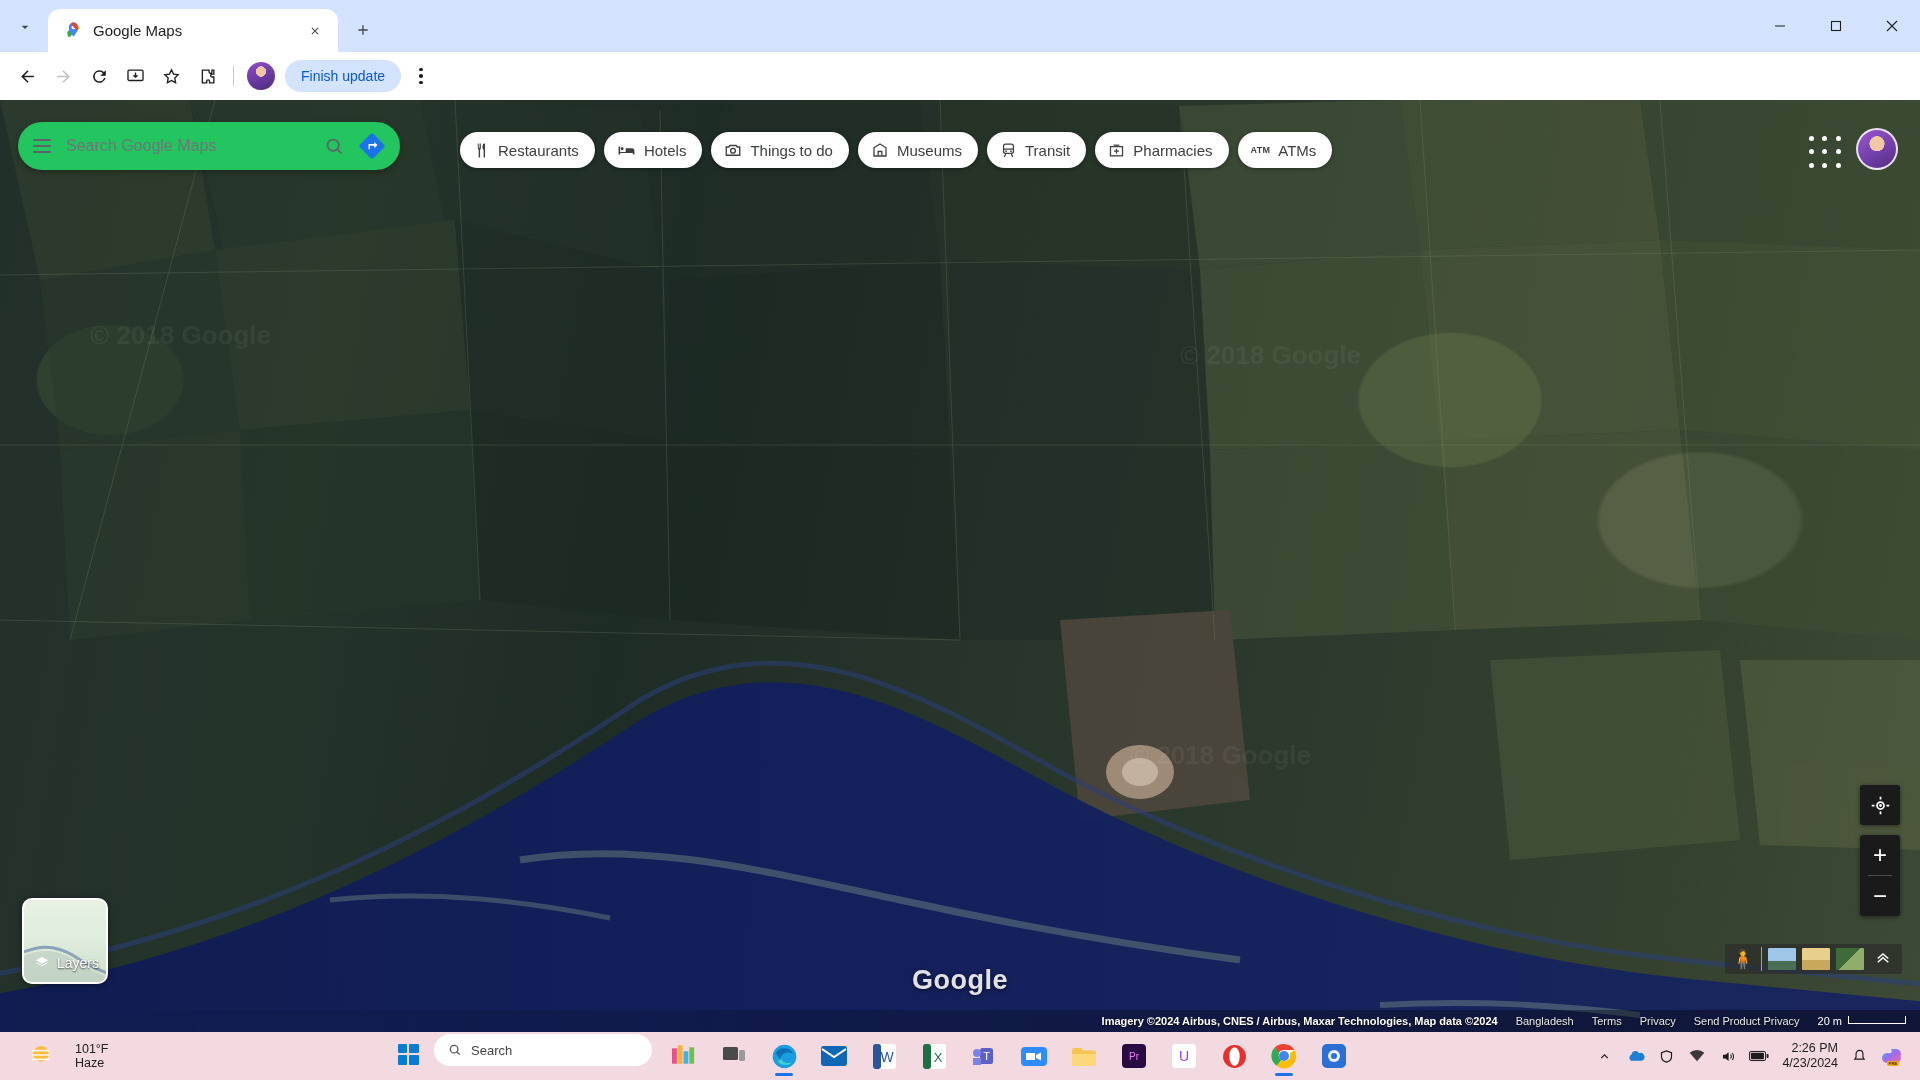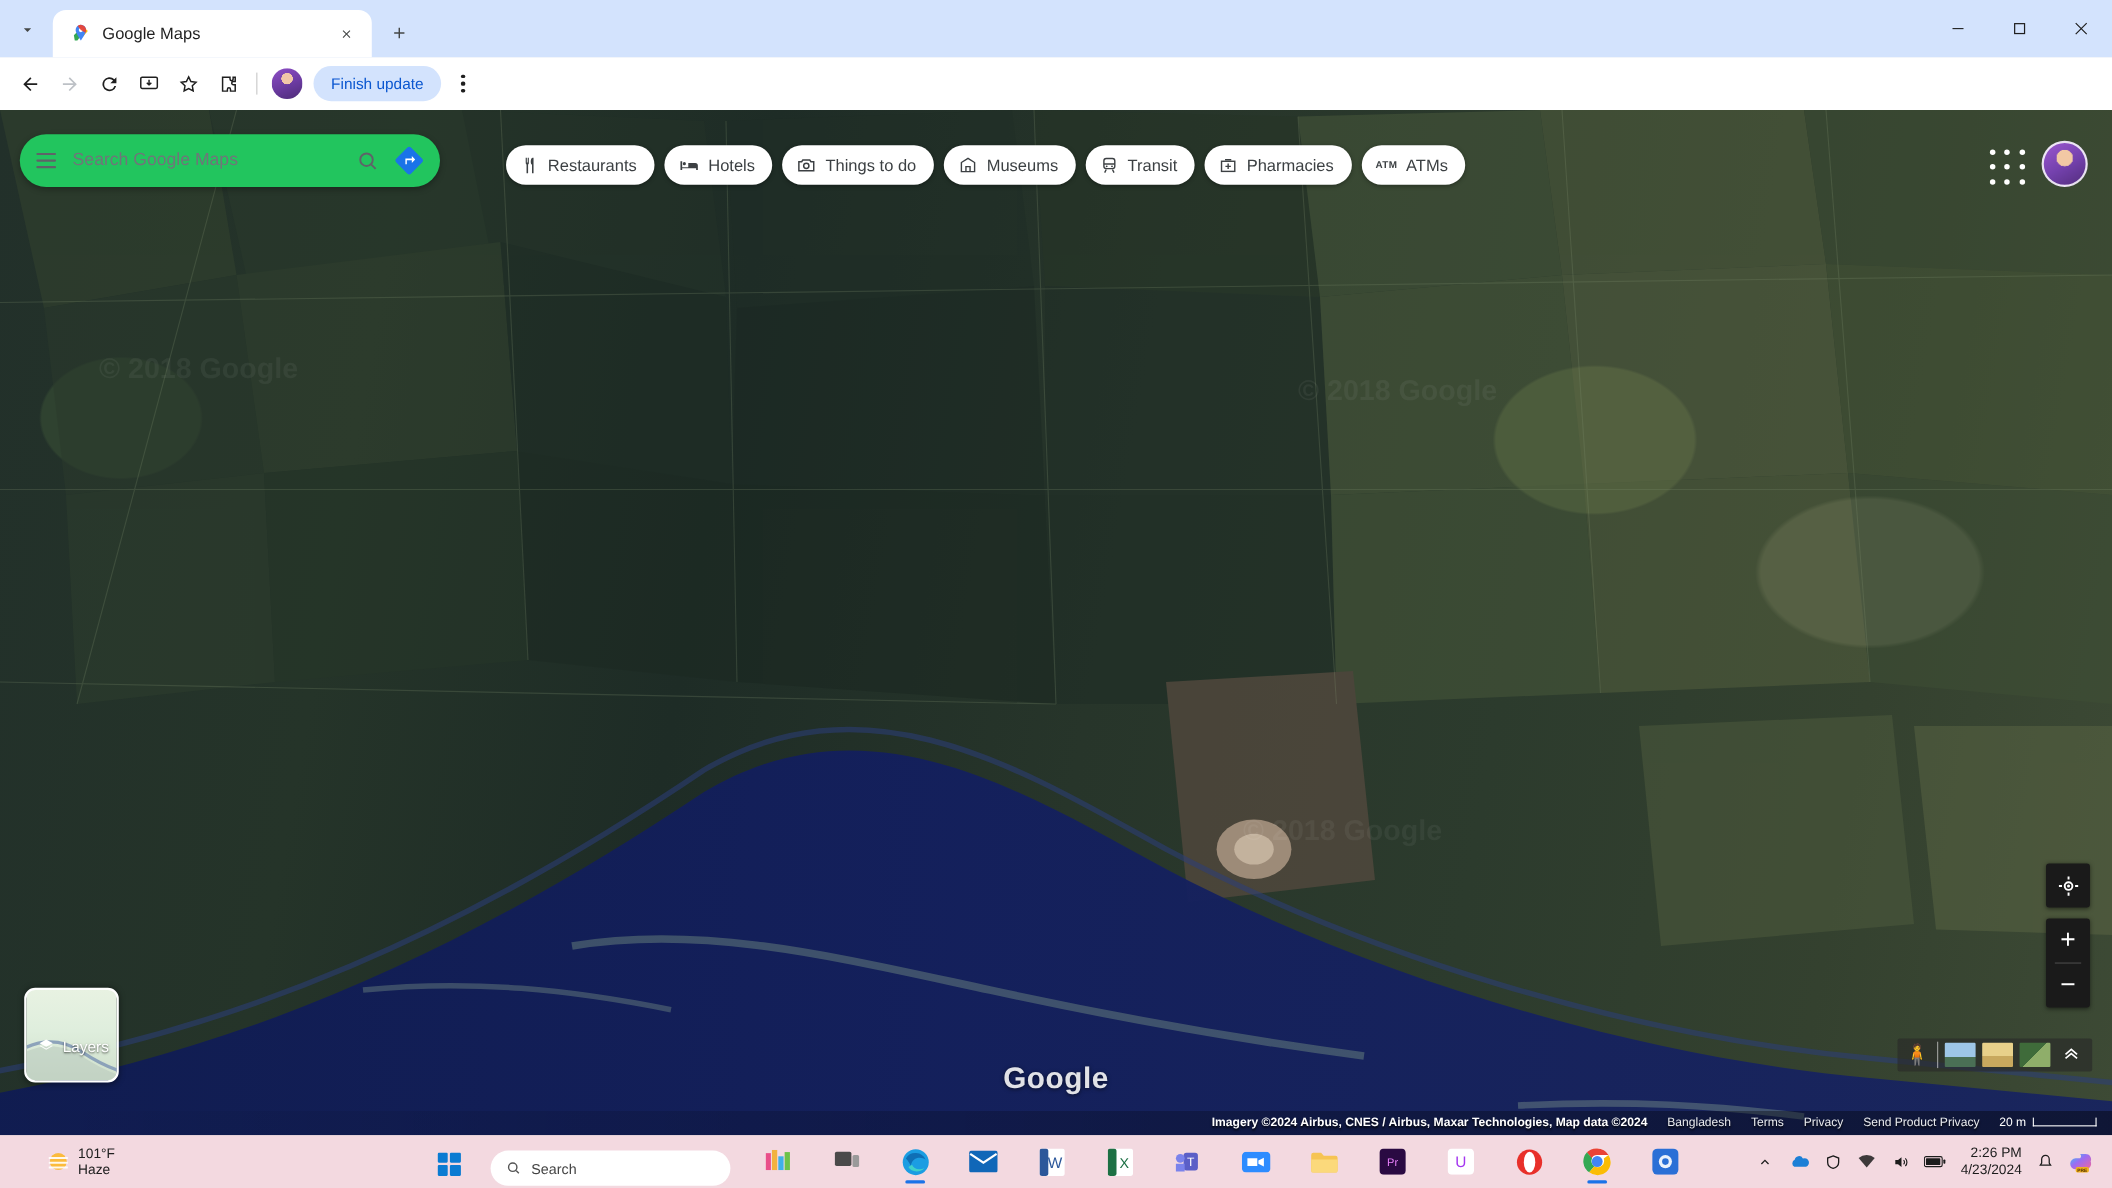--- a/index.html
+++ b/index.html
@@ -257,21 +257,21 @@
     left: 22px; bottom: 48px;
     width: 86px; height: 86px;
     border-radius: 10px;
     border: 2px solid #fff;
     box-shadow: 0 1px 6px rgba(0,0,0,.45);
     overflow: hidden;
     z-index: 20;
     background: linear-gradient(180deg, #e8f2e2 0%, #dfeedd 45%, #cfdfcb 100%);
   }
   .layers-label {
-    position: absolute; left: 0; bottom: 16px;
+    position: absolute; left: 0; bottom: 4px;
     width: 100%; height: 30px;
     display: flex; align-items: center; gap: 7px;
     padding-left: 10px;
     color: #fff; font-size: 14px;
     text-shadow: 0 1px 2px rgba(0,0,0,.7);
   }
 
   
   .ctl-stack {
     position: absolute; right: 20px; bottom: 116px;
@@ -338,30 +338,30 @@
 
   
   .taskbar {
     position: absolute; left: 0; bottom: 0;
     width: 1920px; height: 48px;
     background: #f3d9e0;
     display: flex; align-items: center;
     z-index: 60;
   }
   .tb-weather {
-    display: flex; align-items: flex-end; gap: 5px;
-    padding-left: 40px; width: 230px;
+    display: flex; align-items: flex-start; gap: 21px;
+    padding-left: 28px; width: 230px;
   }
   .tb-weather .wtxt { display: flex; flex-direction: column; line-height: 1.15; }
   .tb-weather .t1 { font-size: 12.5px; color: #202020; }
   .tb-weather .t2 { font-size: 12.5px; color: #202020; }
 
   .tb-center {
     flex: 1 1 auto;
-    display: flex; align-items: flex-end; gap: 18px;
+    display: flex; align-items: flex-start; gap: 6px;
     padding-left: 158px;
   }
   .tb-start { width: 40px; height: 40px; display: flex; align-items: center; justify-content: center; }
   .win-logo { display: grid; grid-template-columns: 1fr 1fr; grid-template-rows: 1fr 1fr; gap: 2.5px; width: 21px; height: 21px; }
   .win-logo i { background: #0a7bd2; display: block; border-radius: 1px; }
 
   .tb-searchbox {
     width: 218px; height: 32px;
     background: #fff;
     border-radius: 16px;

